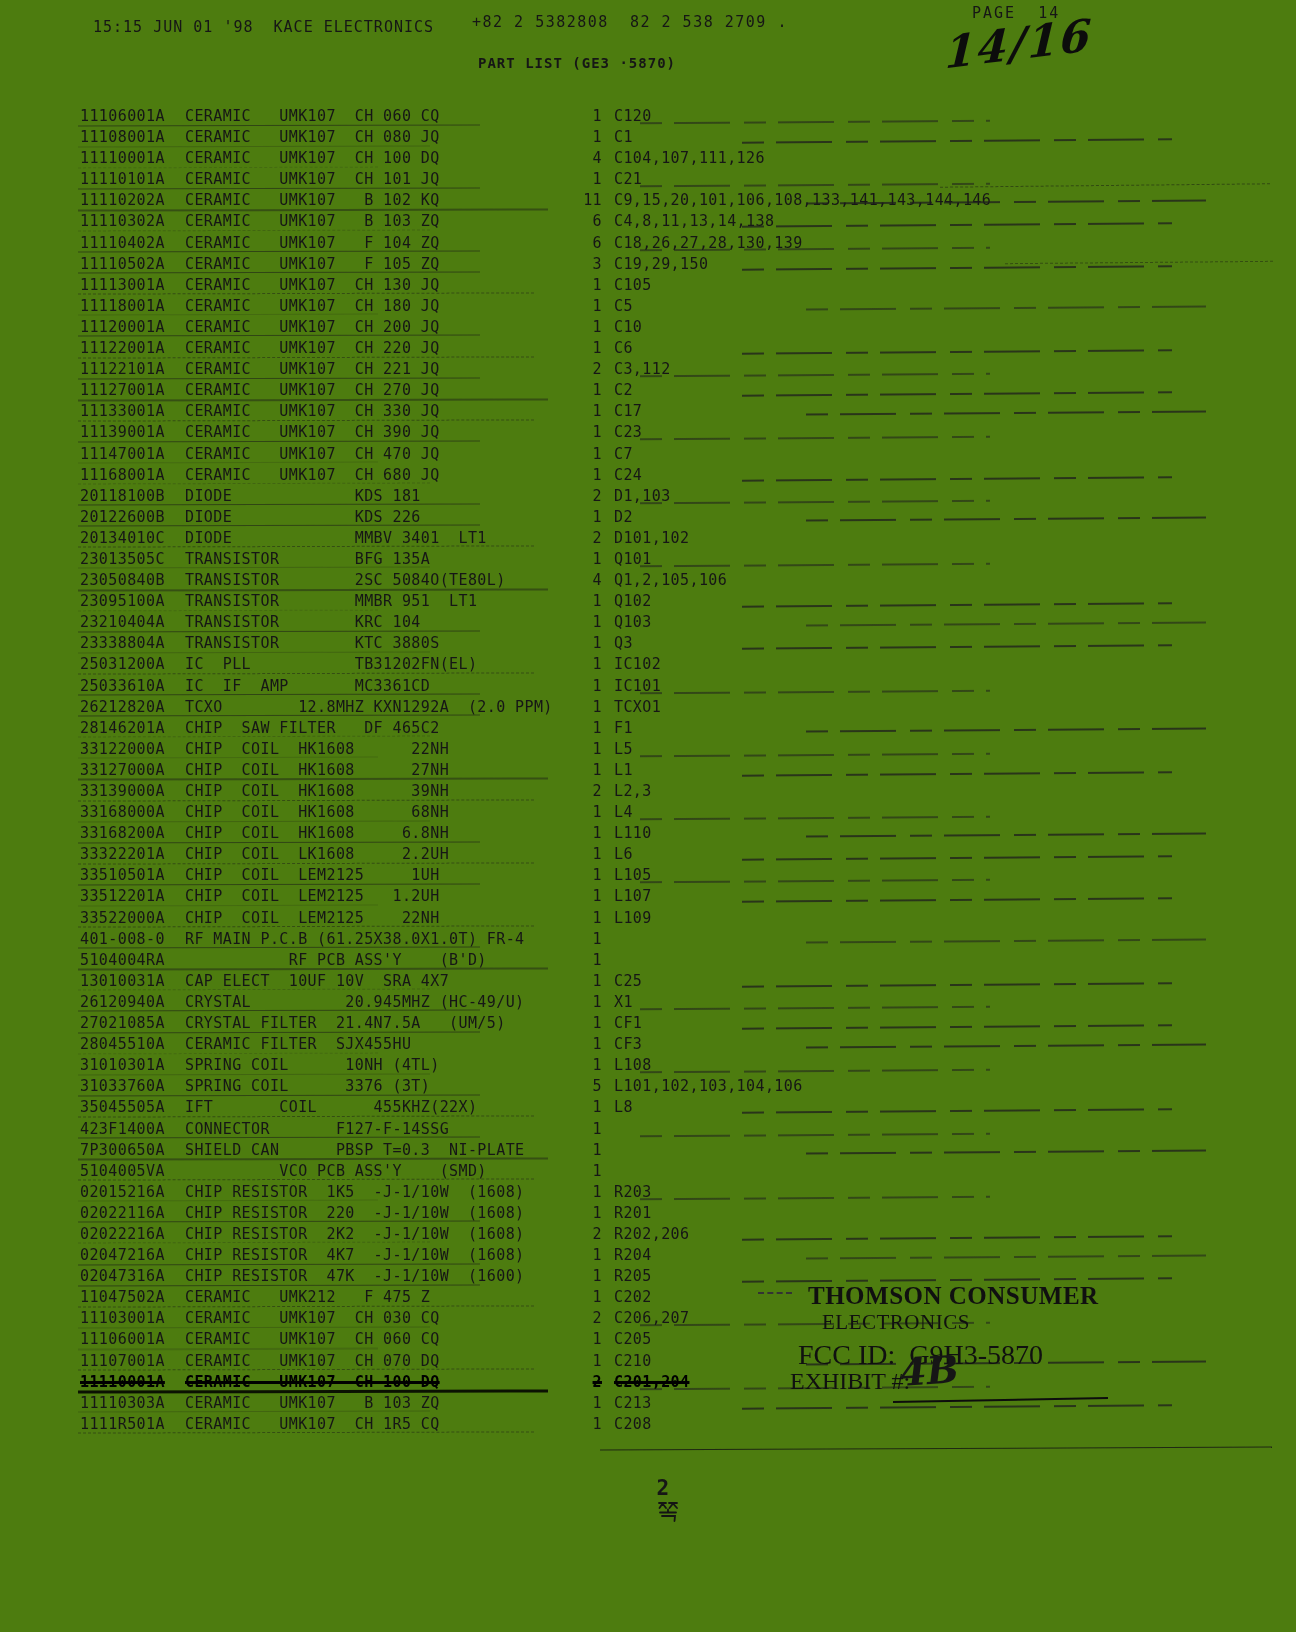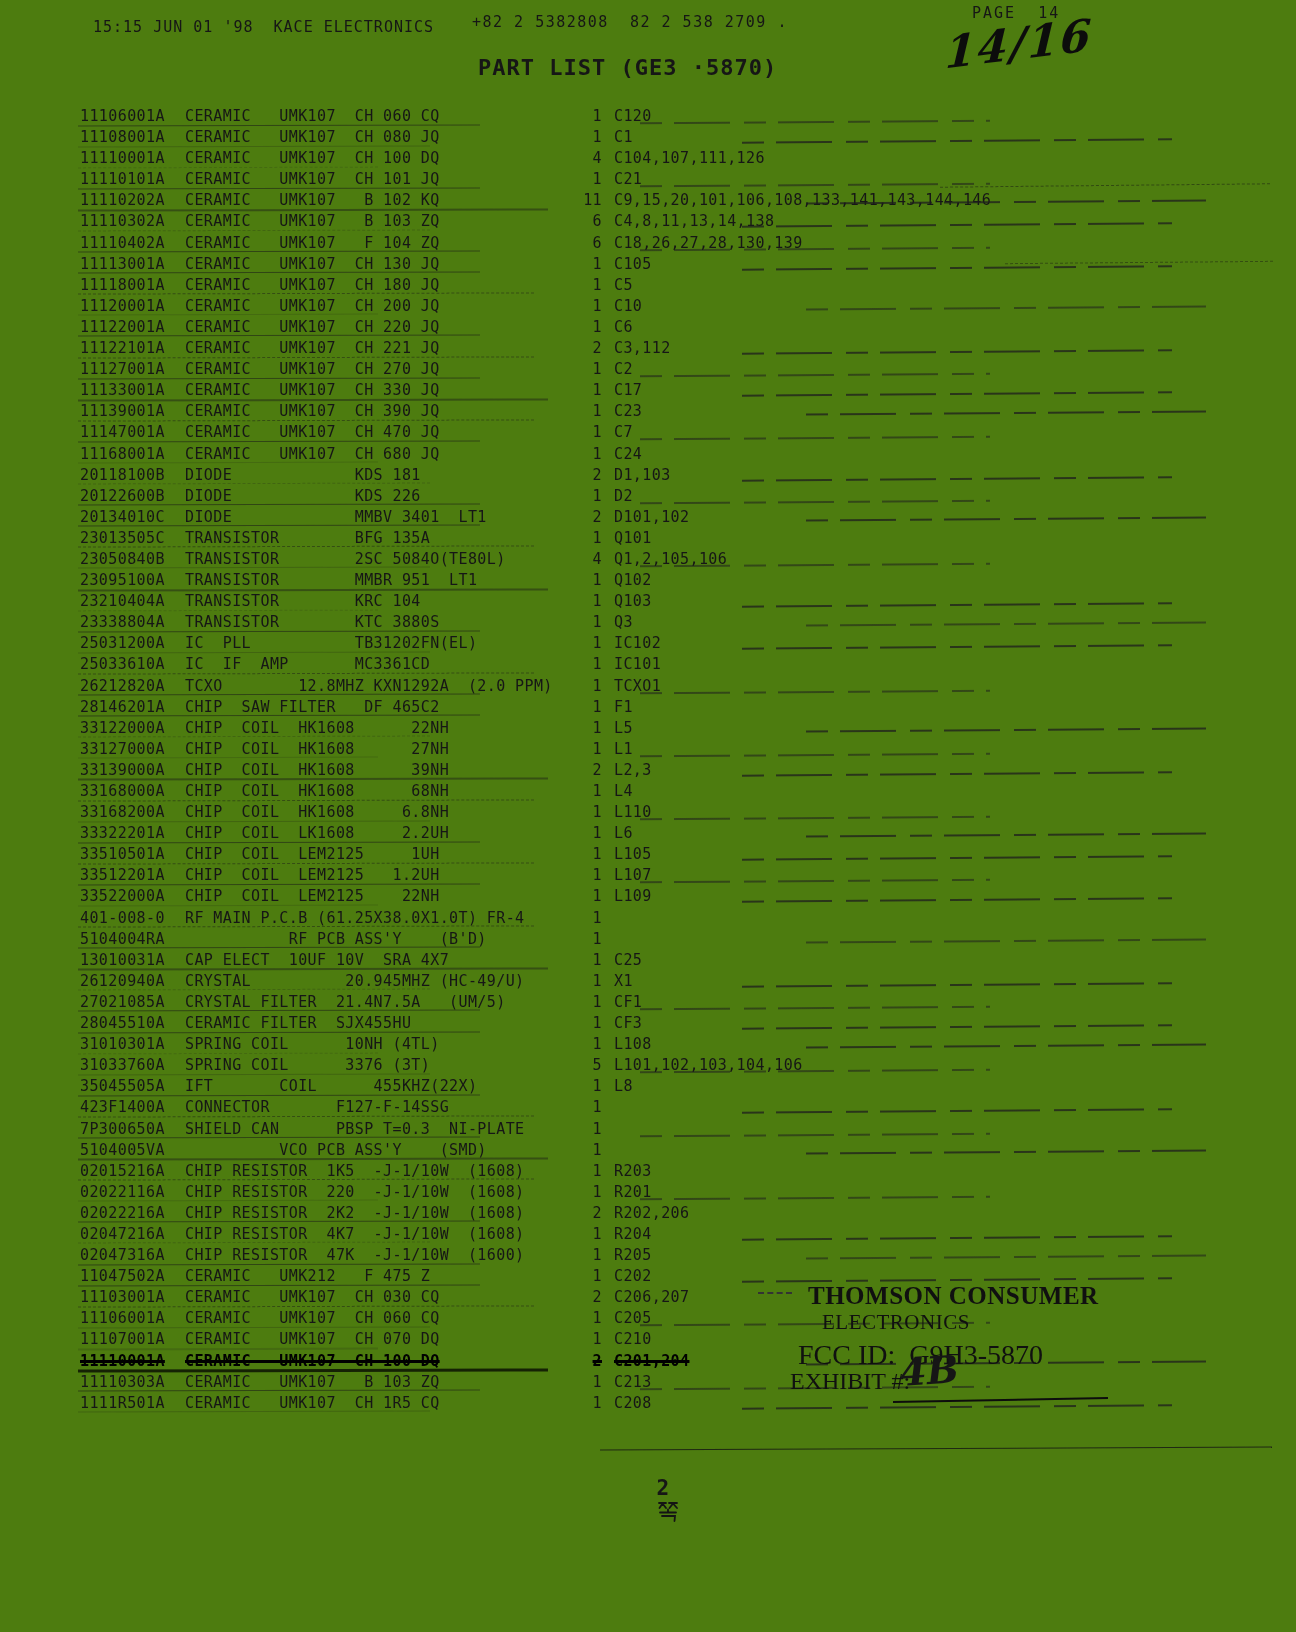--- a/index.html
+++ b/index.html
@@ -11,21 +11,21 @@
   }
   .abs { position:absolute; white-space:pre; }
 
   
   .time-line   { left:93px;  top:18px;  font-size:15px; letter-spacing:1px; }
   .fax-line    { left:472px; top:13px;  font-size:15px; letter-spacing:1.5px; }
   .page-label  { left:972px; top:4px;   font-size:15px; letter-spacing:2px; }
   .hand-page   { left:945px; top:18px;  font-size:44px; font-family:"DejaVu Serif", serif;
                  font-style:italic; transform:rotate(-7deg) skewX(-10deg); letter-spacing:2px;
                  color:#0c0c0c; font-weight:600;}
-  .doc-title   { left:478px; top:55px;  font-size:22px; letter-spacing:1px; font-weight:700; }
+  .doc-title   { left:478px; top:55px;  font-size:14px; letter-spacing:1px; font-weight:700; }
 
   
   .parts { position:absolute; left:0; top:106px; width:1296px; }
   .row { position:relative; height:21.1px; font-size:15px; line-height:21px; letter-spacing:.4px; }
   .row .pn   { position:absolute; left:80px;  white-space:pre; }
   .row .desc { position:absolute; left:185px; white-space:pre; }
   .row .qty  { position:absolute; left:574px; width:28px; text-align:right; white-space:pre; }
   .row .refs { position:absolute; left:614px; white-space:pre; }
 
   
@@ -128,20 +128,26 @@
       <span class="qty">6</span>
       <span class="refs">C4,8,11,13,14,138</span>
     </div>
       <div class="row">
       <span class="pn">11110402A</span>
       <span class="desc">CERAMIC   UMK107   F 104 ZQ</span>
       <span class="qty">6</span>
       <span class="refs">C18,26,27,28,130,139</span>
     </div>
       <div class="row">
+      <span class="pn">11110502A</span>
+      <span class="desc">CERAMIC   UMK107   F 105 ZQ</span>
+      <span class="qty">3</span>
+      <span class="refs">C19,29,150</span>
+    </div>
+      <div class="row">
       <span class="pn">11113001A</span>
       <span class="desc">CERAMIC   UMK107  CH 130 JQ</span>
       <span class="qty">1</span>
       <span class="refs">C105</span>
     </div>
       <div class="row">
       <span class="pn">11118001A</span>
       <span class="desc">CERAMIC   UMK107  CH 180 JQ</span>
       <span class="qty">1</span>
       <span class="refs">C5</span>

